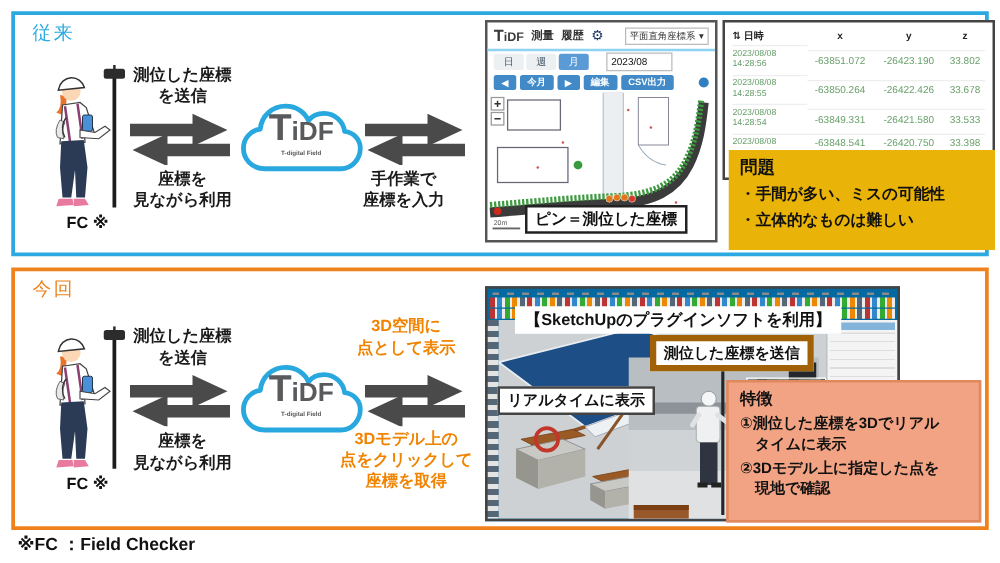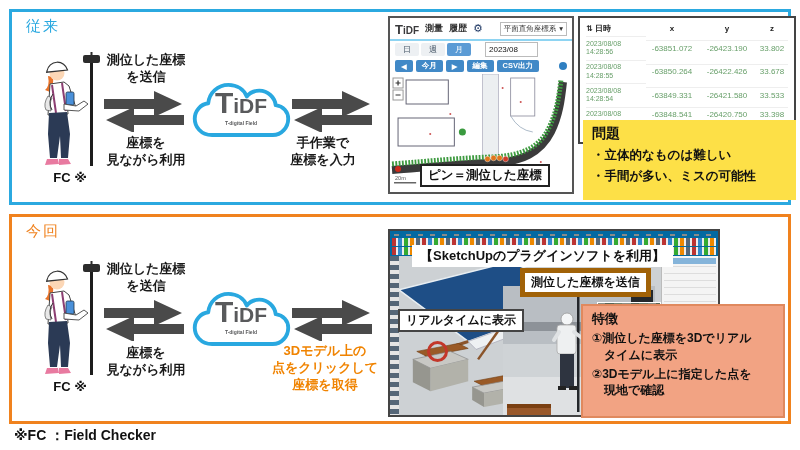--- a/index.html
+++ b/index.html
@@ -52,21 +52,21 @@
   
   .coord{position:absolute;left:566px;top:4px;width:218px;height:128px;background:#fff;
          border:2px solid #444;padding:3px 6px;box-sizing:border-box;overflow:hidden}
   .coord-title{font-size:13px;font-weight:bold}
   .coord-grid{display:grid;grid-template-columns:60px 52px 58px 32px;align-items:center}
   .coord-h{font-size:8px;font-weight:bold;color:#222;text-align:center;padding:2px 0}
   .coord-h.dt{text-align:left}
   .coord-cell{font-size:8px;color:#69a06b;text-align:center;padding:2.5px 0;
               border-top:1px solid #eee}
   .coord-cell.dt{font-size:7px;text-align:left;white-space:pre-line;line-height:1.25}
-  .problem{position:absolute;left:571px;top:108px;width:213px;height:80px;background:#fde047;
+  .problem{position:absolute;left:571px;top:108px;width:213px;height:80px;background:#eab308;
            padding:5px 9px;box-sizing:border-box;z-index:5}
   .problem-title{font-size:14px;font-weight:bold}
   .problem-item{font-size:12.5px;font-weight:bold;margin-top:4px}
   
   .su{position:absolute;left:376px;top:12px;width:332px;height:188px;background:#0369a1;
       border:2px solid #444;box-sizing:border-box;overflow:hidden;z-index:1}
   .su-menu{height:4px;margin:2px 4px 0;
            background:repeating-linear-gradient(90deg,#8a8a8a 0 5px,transparent 5px 12px);
            background-size:100% 2px;background-repeat:no-repeat;background-position:0 1px}
   .su-tools{height:8px;margin:1px 2px 0;
@@ -235,22 +235,22 @@
 
       <div class="coord-cell dt">2023/08/08</div>
       <div class="coord-cell">-63848.541</div>
       <div class="coord-cell">-26420.750</div>
       <div class="coord-cell">33.398</div>
     </div>
   </div>
 
   <div class="problem">
     <div class="problem-title">問題</div>
+    <div class="problem-item">・手間が多い、ミスの可能性</div>
     <div class="problem-item">・立体的なものは難しい</div>
-    <div class="problem-item">・手間が多い、ミスの可能性</div>
   </div>
 </div>
 
 <div class="sec sec2">
   <div class="sec-title">今回</div>
 
   <svg class="worker" style="left:18px;top:44px" viewBox="0 0 80 118">
     <rect x="60" y="10" width="3" height="104" fill="#1d1d1d"></rect>
     <rect x="53" y="3" width="17" height="8" rx="2" fill="#2c2c2c"></rect>
     <rect x="60.5" y="0" width="2" height="4" fill="#2c2c2c"></rect>
@@ -282,20 +282,22 @@
     <svg viewBox="0 0 110 70">
       <path d="M25,62 C13,62 7,53 7,45 C7,37 13,30 21,29 C22,18 31,10 42,10 C51,10 58,15 61,22
                C64,18 69,16 74,16 C83,16 90,23 91,31 C99,32 104,38 104,45 C104,54 97,62 88,62 Z" fill="#ffffff" stroke="#29a8e0" stroke-width="4" stroke-linejoin="round"></path>
     </svg>
     <div class="logo">
       <span class="logo-T">T</span><span class="logo-rest">iDF</span>
     </div>
     <div class="caption">T-digital Field</div>
   </div>
 
+  <div class="flow-label orange" style="left:250px;top:36px;width:126px">3D空間に
+点として表示</div>
   <svg class="arrows" style="left:278px;top:82px" viewBox="0 0 84 42">
     <polygon points="2,9 52,9 52,1 80,14 52,27 52,19 2,19" fill="#4a4a4a"></polygon>
     <polygon points="82,25 32,25 32,17 4,30 32,43 32,35 82,35" fill="#4a4a4a"></polygon>
   </svg>
   <div class="flow-label orange" style="left:246px;top:126px;width:134px">3Dモデル上の
 点をクリックして
 座標を取得</div>
 
   <div class="su">
     <div class="su-menu"></div>

